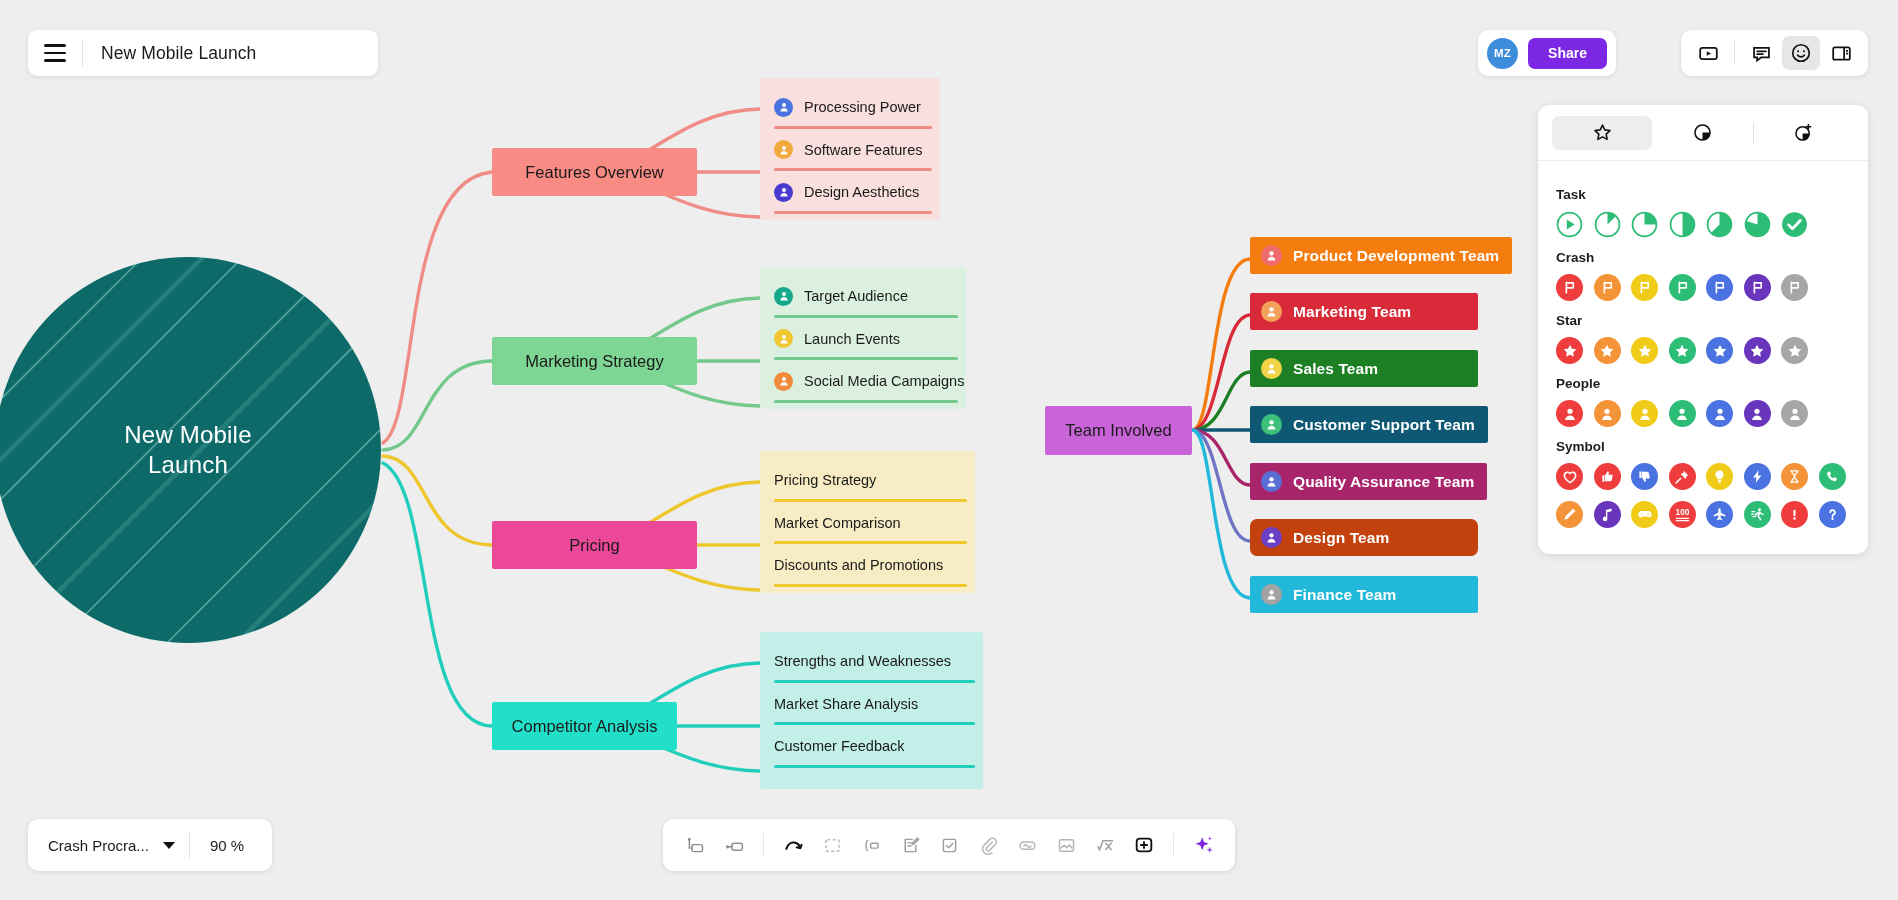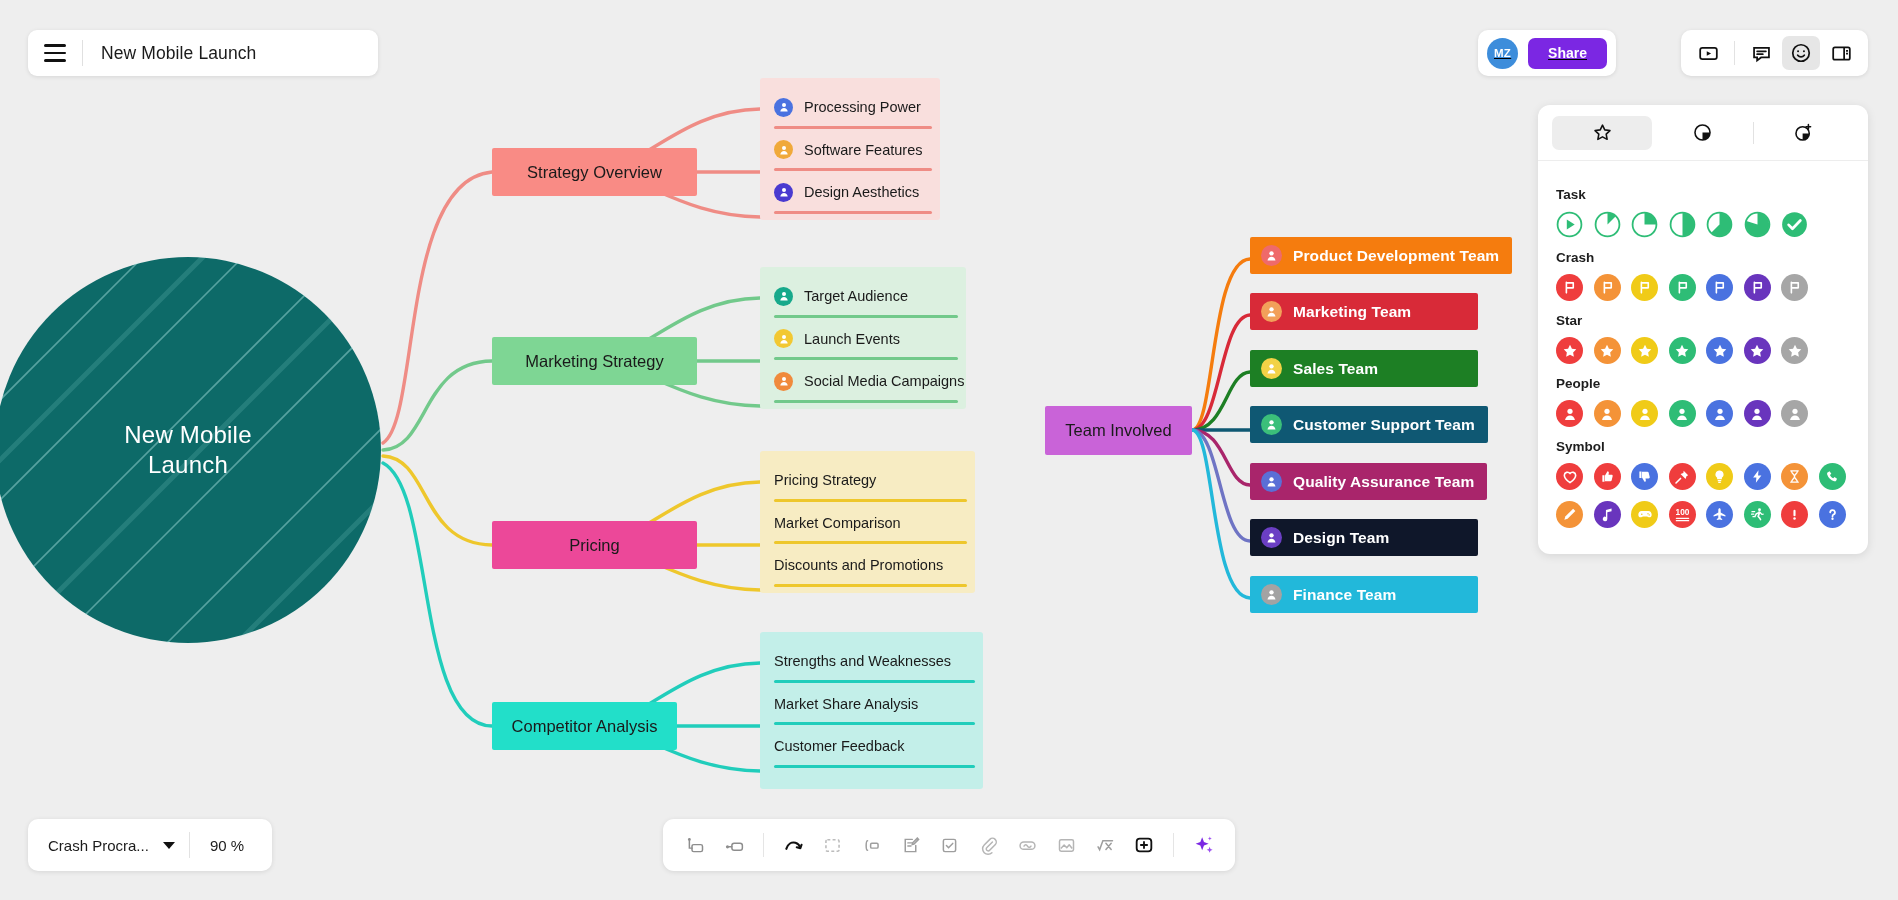--- a/index.html
+++ b/index.html
@@ -23,21 +23,21 @@
   .hamburger { width: 54px; display: flex; flex-direction: column;
     align-items: center; justify-content: center; gap: 5px; height: 100%; cursor: pointer; }
   .hamburger i { display: block; width: 22px; height: 2.4px; background: #111; border-radius: 2px; }
   .tb-div { width: 1px; height: 26px; background: #e0e0e0; }
   .doc-title { flex: 1; padding-left: 18px; font-size: 17.5px; color: #1b1b1b; letter-spacing: .1px; }
 
   
   .share-pod {
     position: absolute; right: 282px; top: 30px; height: 46px;
     background: #fff; border-radius: 10px; display: flex; align-items: center;
-    padding: 0 9px; gap: 10px; box-shadow: 0 1px 4px rgba(0,0,0,.10); text-decoration: underline;
+    padding: 0 9px; gap: 10px; box-shadow: 0 1px 4px rgba(0,0,0,.10);
   }
   .avatar {
     width: 31px; height: 31px; border-radius: 50%;
     background: #3d8ddb; color: #fff; font-size: 11.5px; font-weight: bold;
     display: flex; align-items: center; justify-content: center; letter-spacing: .3px;
   }
   .share-btn {
     background: #7b27e3; color: #fff; border: none; border-radius: 7px;
     height: 31px; padding: 0 20px; font-size: 14px; font-weight: bold;
     font-family: "Liberation Sans", sans-serif; cursor: pointer;
@@ -201,21 +201,21 @@
 
   <div class="root-node">
     <div class="root-label">
       <span>New Mobile</span>
       <span>Launch</span>
     </div>
   </div>
 
   <div id="branch-layer">
       <div class="branch-node" style="left: 492px; top: 148px; width: 205px; height: 48px; background: rgb(249, 139, 133);">
-        <span>Strategy Overview</span>
+        <span>Features Overview</span>
       </div>
       <div class="leafbox" style="left: 760px; top: 78px; width: 164px; min-width: 180px; background: rgb(249, 223, 221); padding: 8px 0px 6px;">
         <div class="leaf-row">
           <span class="leaf-ico" style="background:#4a72e0">
             <svg width="12" height="12" viewBox="0 0 24 24">
               <circle cx="12" cy="8" r="4" fill="#fff"></circle>
               <path d="M4.6 21c.6-4.4 3.7-6.9 7.4-6.9s6.8 2.5 7.4 6.9z" fill="#fff"></path>
             </svg>
           </span>
           <span class="leaf-text">Processing Power</span>
@@ -354,21 +354,21 @@
       </div>
       <div class="team-node" style="left: 1250px; top: 463px; background: rgb(169, 37, 107); width: 237px;">
         <span class="team-ico" style="background:#5a6fd6">
           <svg width="13" height="13" viewBox="0 0 24 24">
             <circle cx="12" cy="8" r="4" fill="#fff"></circle>
             <path d="M4.6 21c.6-4.4 3.7-6.9 7.4-6.9s6.8 2.5 7.4 6.9z" fill="#fff"></path>
           </svg>
         </span>
         <span class="team-label">Quality Assurance Team</span>
       </div>
-      <div class="team-node" style="left: 1250px; top: 519px; background: #0f172a; width: 228px;">
+      <div class="team-node" style="left: 1250px; top: 519px; background: #c2410c; width: 228px; border-radius: 7px;">
         <span class="team-ico" style="background:#6b3fc4">
           <svg width="13" height="13" viewBox="0 0 24 24">
             <circle cx="12" cy="8" r="4" fill="#fff"></circle>
             <path d="M4.6 21c.6-4.4 3.7-6.9 7.4-6.9s6.8 2.5 7.4 6.9z" fill="#fff"></path>
           </svg>
         </span>
         <span class="team-label">Design Team</span>
       </div>
       <div class="team-node" style="left: 1250px; top: 576px; background: rgb(34, 184, 218); width: 228px;">
         <span class="team-ico" style="background:#a3a3a3">

